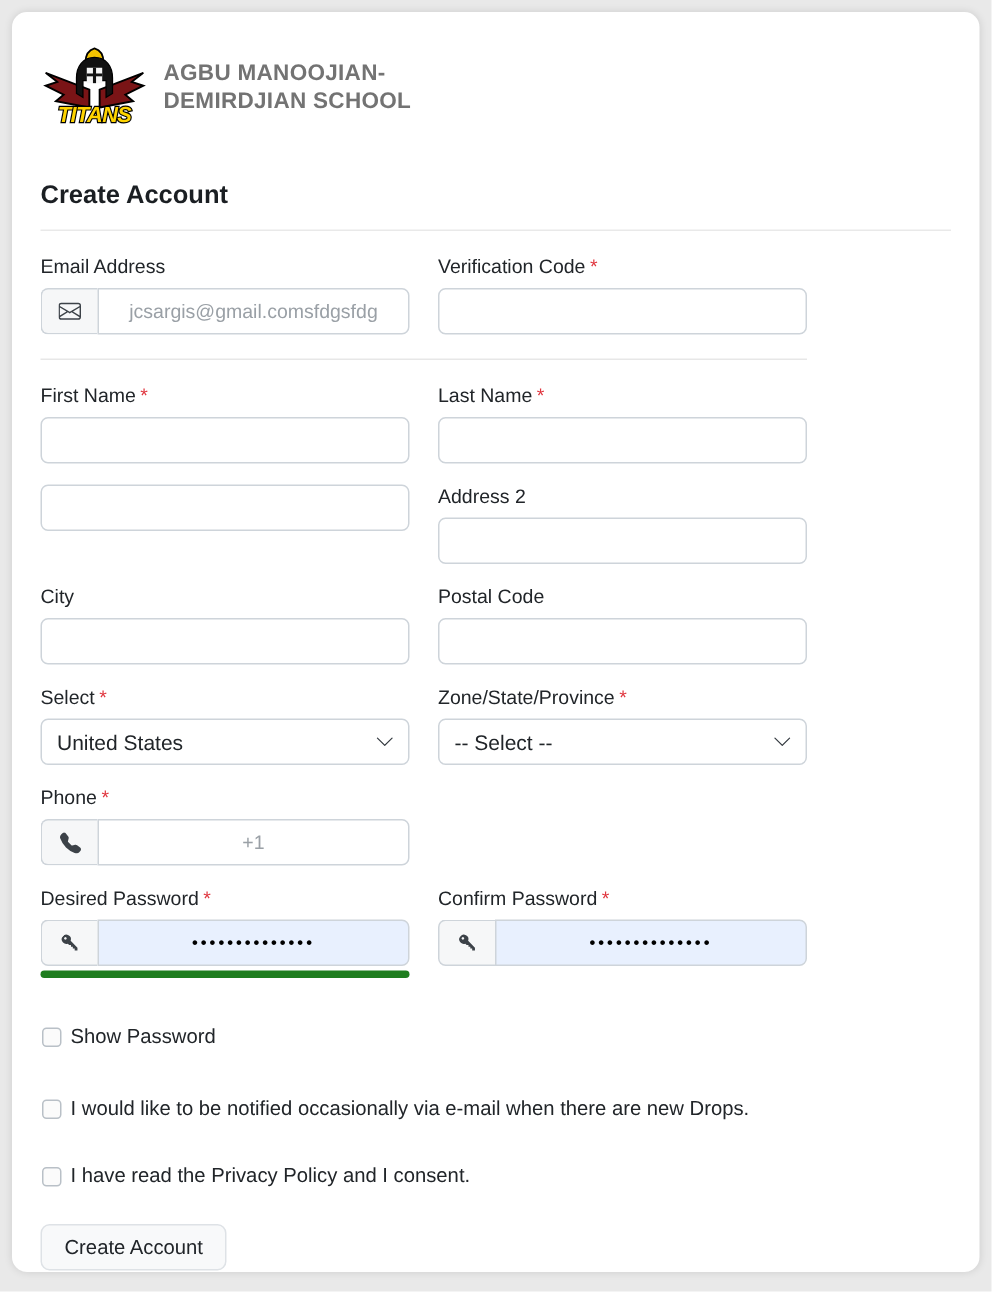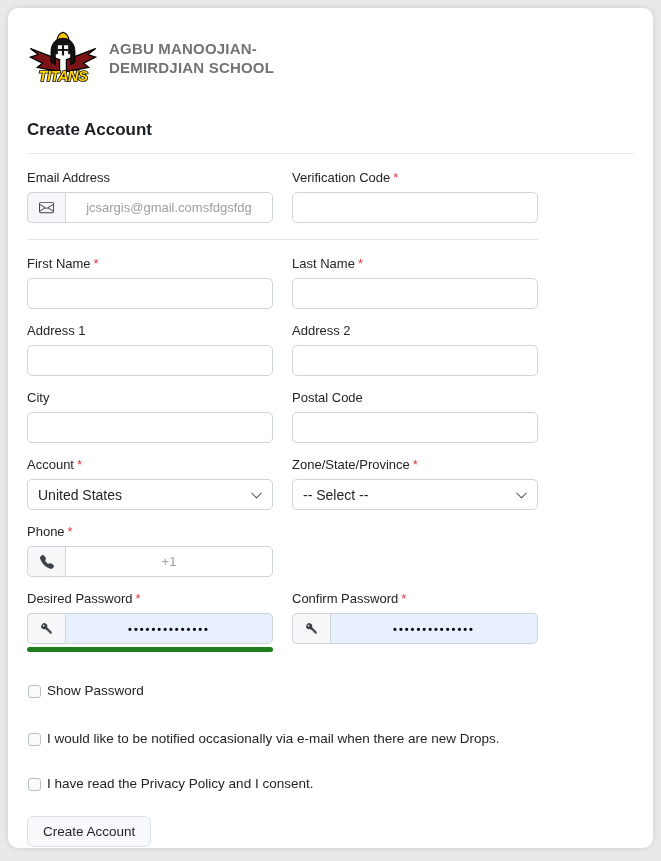--- a/index.html
+++ b/index.html
@@ -217,21 +217,20 @@
       </div>
       <div class="col">
         <label class="f-label"><span>Last Name</span><span class="req">*</span></label>
         <input class="t-input" type="text" value="" style="">
       </div>
     </div>
 
     
     <div class="row">
       <div class="col">
-        <label class="f-label"><span>Address 1</span></label>
         <input class="t-input" type="text" value="" style="">
       </div>
       <div class="col">
         <label class="f-label"><span>Address 2</span></label>
         <input class="t-input" type="text" value="" style="">
       </div>
     </div>
 
     
     <div class="row">
@@ -241,21 +240,21 @@
       </div>
       <div class="col">
         <label class="f-label"><span>Postal Code</span></label>
         <input class="t-input" type="text" value="" style="">
       </div>
     </div>
 
     
     <div class="row">
       <div class="col">
-        <label class="f-label"><span>Account</span><span class="req">*</span></label>
+        <label class="f-label"><span>Select</span><span class="req">*</span></label>
         <div class="sel-wrap">
           <select class="sel">
             <option>United States</option>
           </select>
           <span class="sel-chevron">
             <svg width="13" height="13" viewBox="0 0 16 16" fill="currentColor">
                 <path d="M1.646 4.646a.5.5 0 0 1 .708 0L8 10.293l5.646-5.647a.5.5 0 0 1 .708.708l-6 6a.5.5 0 0 1-.708 0l-6-6a.5.5 0 0 1 0-.708z"></path>
               </svg>
           </span>
         </div>

